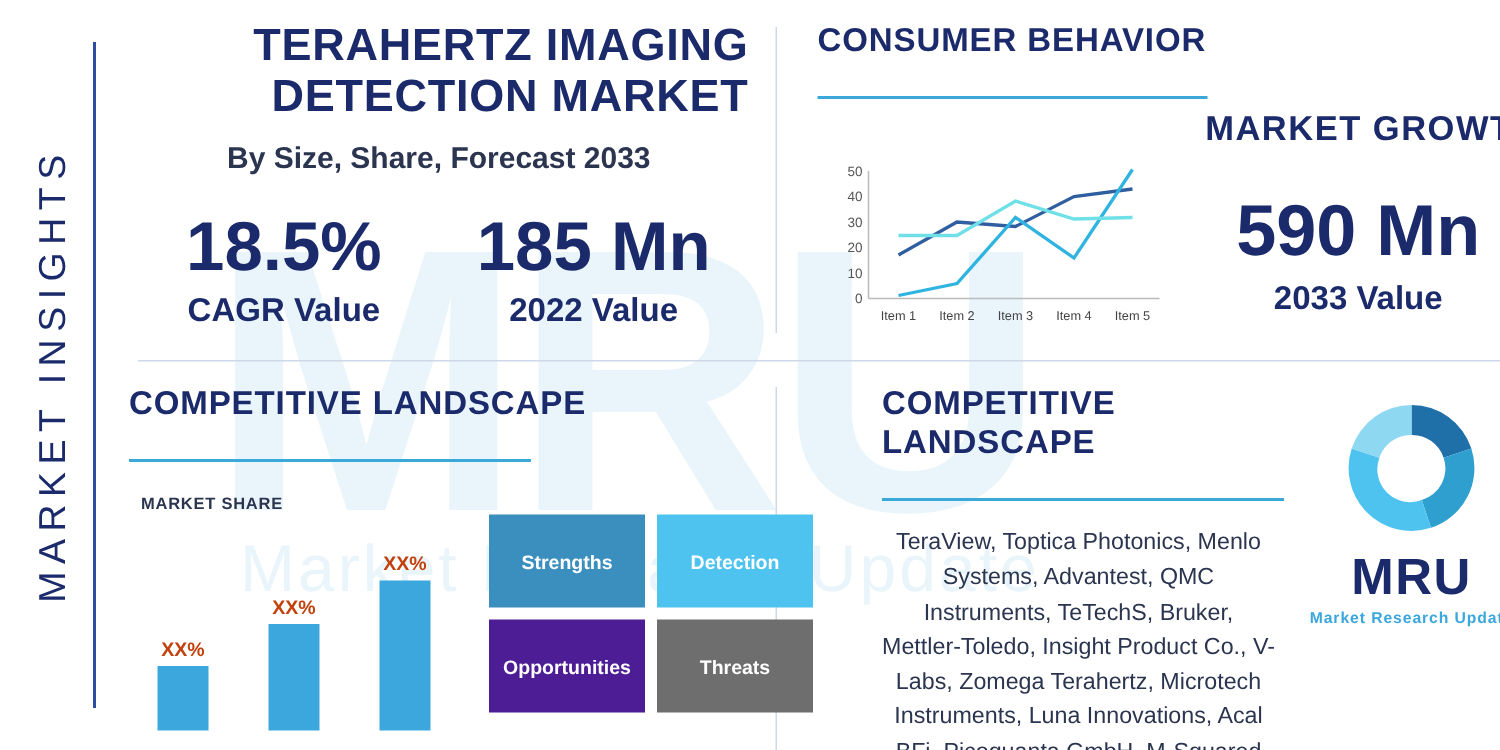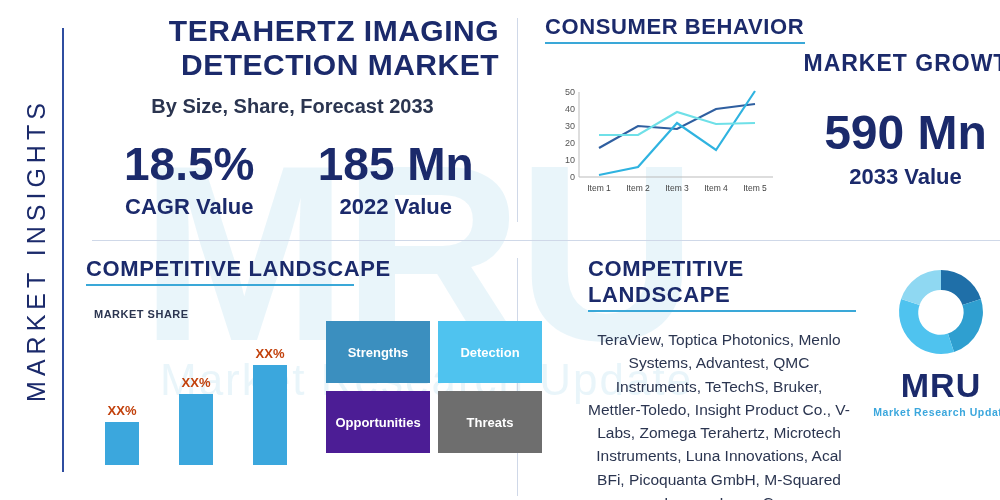--- a/index.html
+++ b/index.html
@@ -115,21 +115,21 @@
     font-size: 22px;
     font-weight: 700;
     margin-top: 6px;
   }
   .sec-head {
     color: #1b2a6b;
     font-size: 22px;
     letter-spacing: 0.6px;
     font-weight: 600;
     text-transform: uppercase;
-    padding-bottom: 2px;
+    padding-bottom: 24px;
     display: inline-block;
   }
   .underline {
     height: 2px; background: #3aa8d8;
     width: 230px;
     margin-bottom: 6px;
   }
   .underline.w2 { width: 260px; }
   .underline.w3 { width: 268px; }
   .mg-title {

